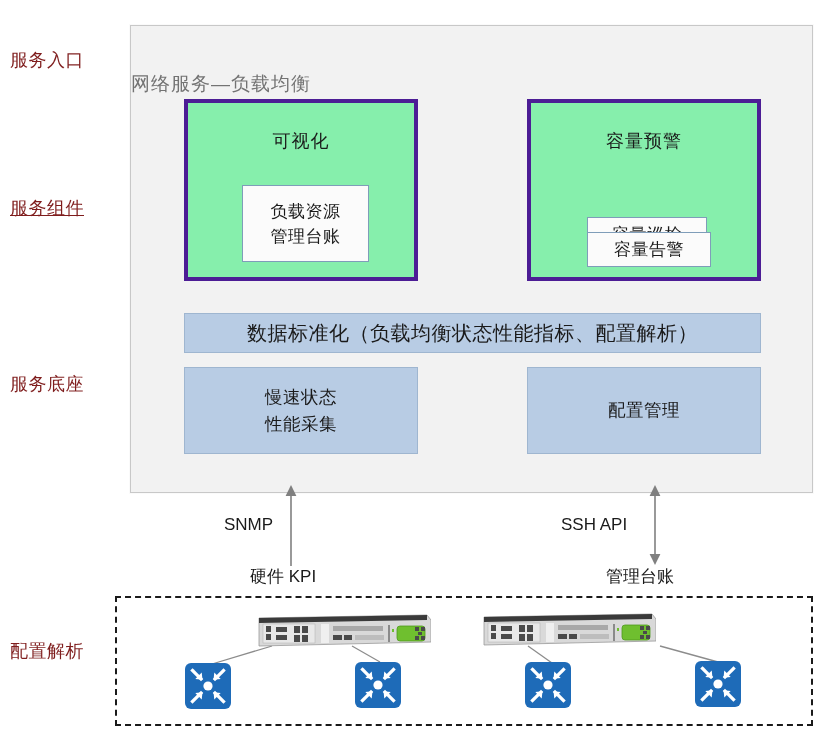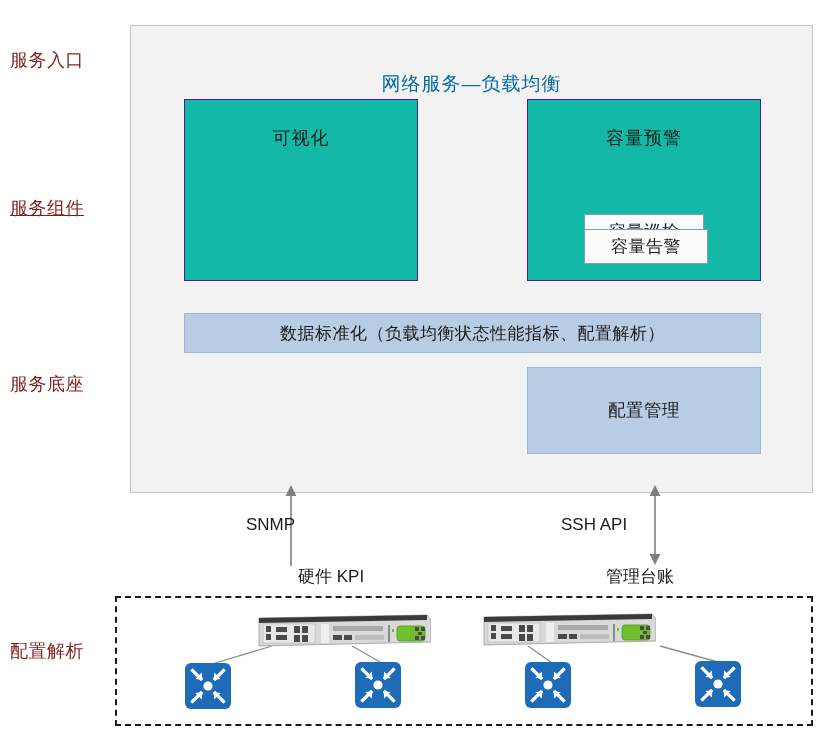--- a/index.html
+++ b/index.html
@@ -27,31 +27,31 @@
     left: 130px; top: 25px;
     width: 683px; height: 468px;
     background: #f2f2f2;
     border: 1px solid #c8c8c8;
     box-shadow: 0 0 0 1px rgba(0,0,0,0.02);
   }
   #service-title {
     position: absolute;
     left: 0; top: 45px;
     width: 100%;
-    text-align: center;
+    text-align: left;
     font-size: 19px;
-    color: #0369a1;
+    color: #737373;
     letter-spacing: 1px;
   }
 
   
   .blue-box {
     position: absolute;
-    background: #14b8a6;
-    border: 1px solid #4c1d95;
+    background: #86efac;
+    border: 4px solid #4c1d95;
   }
   .blue-box-title {
     position: absolute;
     left: 0; top: 26px;
     width: 100%;
     text-align: center;
     font-size: 18px;
     color: #1a1a1a;
     letter-spacing: 1px;
   }
@@ -70,21 +70,21 @@
     letter-spacing: 0.5px;
   }
 
   .bar-box {
     position: absolute;
     background: #b8cce4;
     border: 1px solid #9fb6d0;
     display: flex;
     align-items: center;
     justify-content: center;
-    font-size: 17px;
+    font-size: 20px;
     color: #1a1a1a;
     letter-spacing: 0.5px;
   }
   .base-box {
     position: absolute;
     background: #b8cce4;
     border: 1px solid #9fb6d0;
     display: flex;
     align-items: center;
     justify-content: center;
@@ -141,40 +141,44 @@
 
 
   <div class="tier-label" style="left:10px; top:639px;">配置解析</div>
 
   <div id="service-container">
 
     <div id="service-title">网络服务—负载均衡</div>
 
     <div class="blue-box" style="left:53px; top:73px; width:234px; height:182px;">
       <div class="blue-box-title">可视化</div>
+      <div class="white-card" style="left:54px; top:82px; width:127px; height:77px;">负载资源
+管理台账</div>
     </div>
 
     <div class="blue-box" style="left:396px; top:73px; width:234px; height:182px;">
       <div class="blue-box-title">容量预警</div>
       <div class="white-card" style="left:56px; top:79px; width:120px; height:35px;margin-top:35px;">容量巡检</div>
       <div class="white-card" style="left:56px; top:129px; width:124px; height:35px;">容量告警</div>
     </div>
 
     <div class="bar-box" style="left:53px; top:287px; width:577px; height:40px;">数据标准化（负载均衡状态性能指标、配置解析）</div>
 
+    <div class="base-box" style="left:53px; top:341px; width:234px; height:87px;">慢速状态
+性能采集</div>
 
     <div class="base-box" style="left:396px; top:341px; width:234px; height:87px;">配置管理</div>
   </div>
 
   <svg class="arrow-svg" style="left:281px; top:484px;" width="20" height="82" viewBox="0 0 20 82">
     <line x1="10" y1="82" x2="10" y2="10" stroke="#808080" stroke-width="1.6"></line>
     <path d="M10 1 L4.6 12 L15.4 12 Z" fill="#808080"></path>
   </svg>
-  <div class="iface-label" style="left:224px; top:515px;margin-left:22px;">SNMP</div>
-  <div class="iface-sub" style="left:250px; top:565px;margin-left:48px;">硬件 KPI</div>
+  <div class="iface-label" style="left:224px; top:515px;">SNMP</div>
+  <div class="iface-sub" style="left:250px; top:565px;">硬件 KPI</div>
 
   <svg class="arrow-svg" style="left:645px; top:484px;" width="20" height="82" viewBox="0 0 20 82">
     <line x1="10" y1="11" x2="10" y2="71" stroke="#808080" stroke-width="1.6"></line>
     <path d="M10 1 L4.6 12 L15.4 12 Z" fill="#808080"></path>
     <path d="M10 81 L4.6 70 L15.4 70 Z" fill="#808080"></path>
   </svg>
   <div class="iface-label" style="left:561px; top:515px;">SSH API</div>
   <div class="iface-sub" style="left:606px; top:565px;">管理台账</div>
 
   <div id="phys-box"></div>

